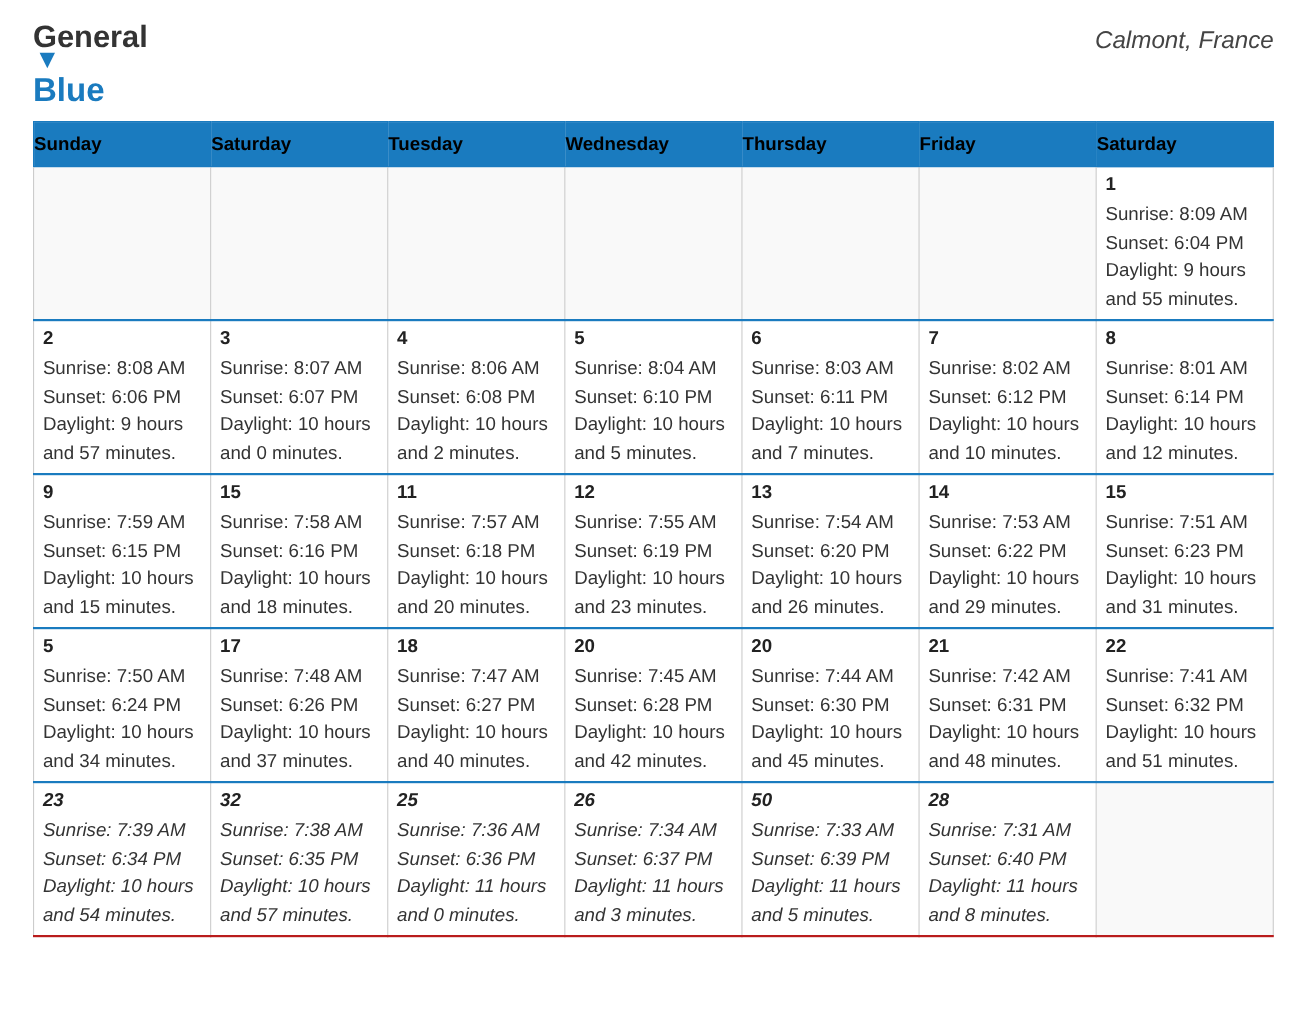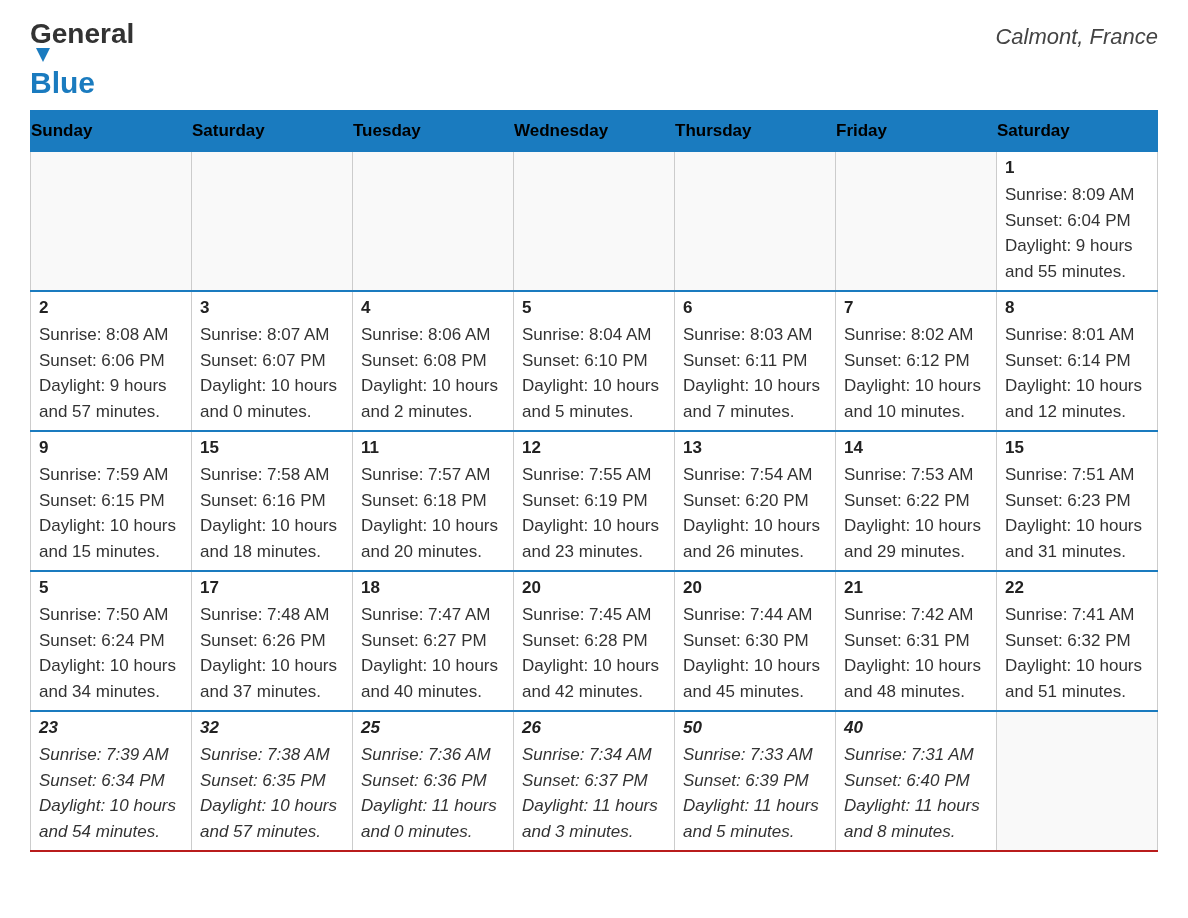--- a/index.html
+++ b/index.html
@@ -248,19 +248,19 @@
         </td>
         <td>
           <span class="day-number">26</span>
           <div class="day-info">Sunrise: 7:34 AM<br>Sunset: 6:37 PM<br>Daylight: 11 hours and 3 minutes.</div>
         </td>
         <td>
           <span class="day-number">50</span>
           <div class="day-info">Sunrise: 7:33 AM<br>Sunset: 6:39 PM<br>Daylight: 11 hours and 5 minutes.</div>
         </td>
         <td>
-          <span class="day-number">40</span>
+          <span class="day-number">28</span>
           <div class="day-info">Sunrise: 7:31 AM<br>Sunset: 6:40 PM<br>Daylight: 11 hours and 8 minutes.</div>
         </td>
         <td class="empty-cell"></td>
       </tr>
     </tbody>
 </table>
 
 </body></html>

